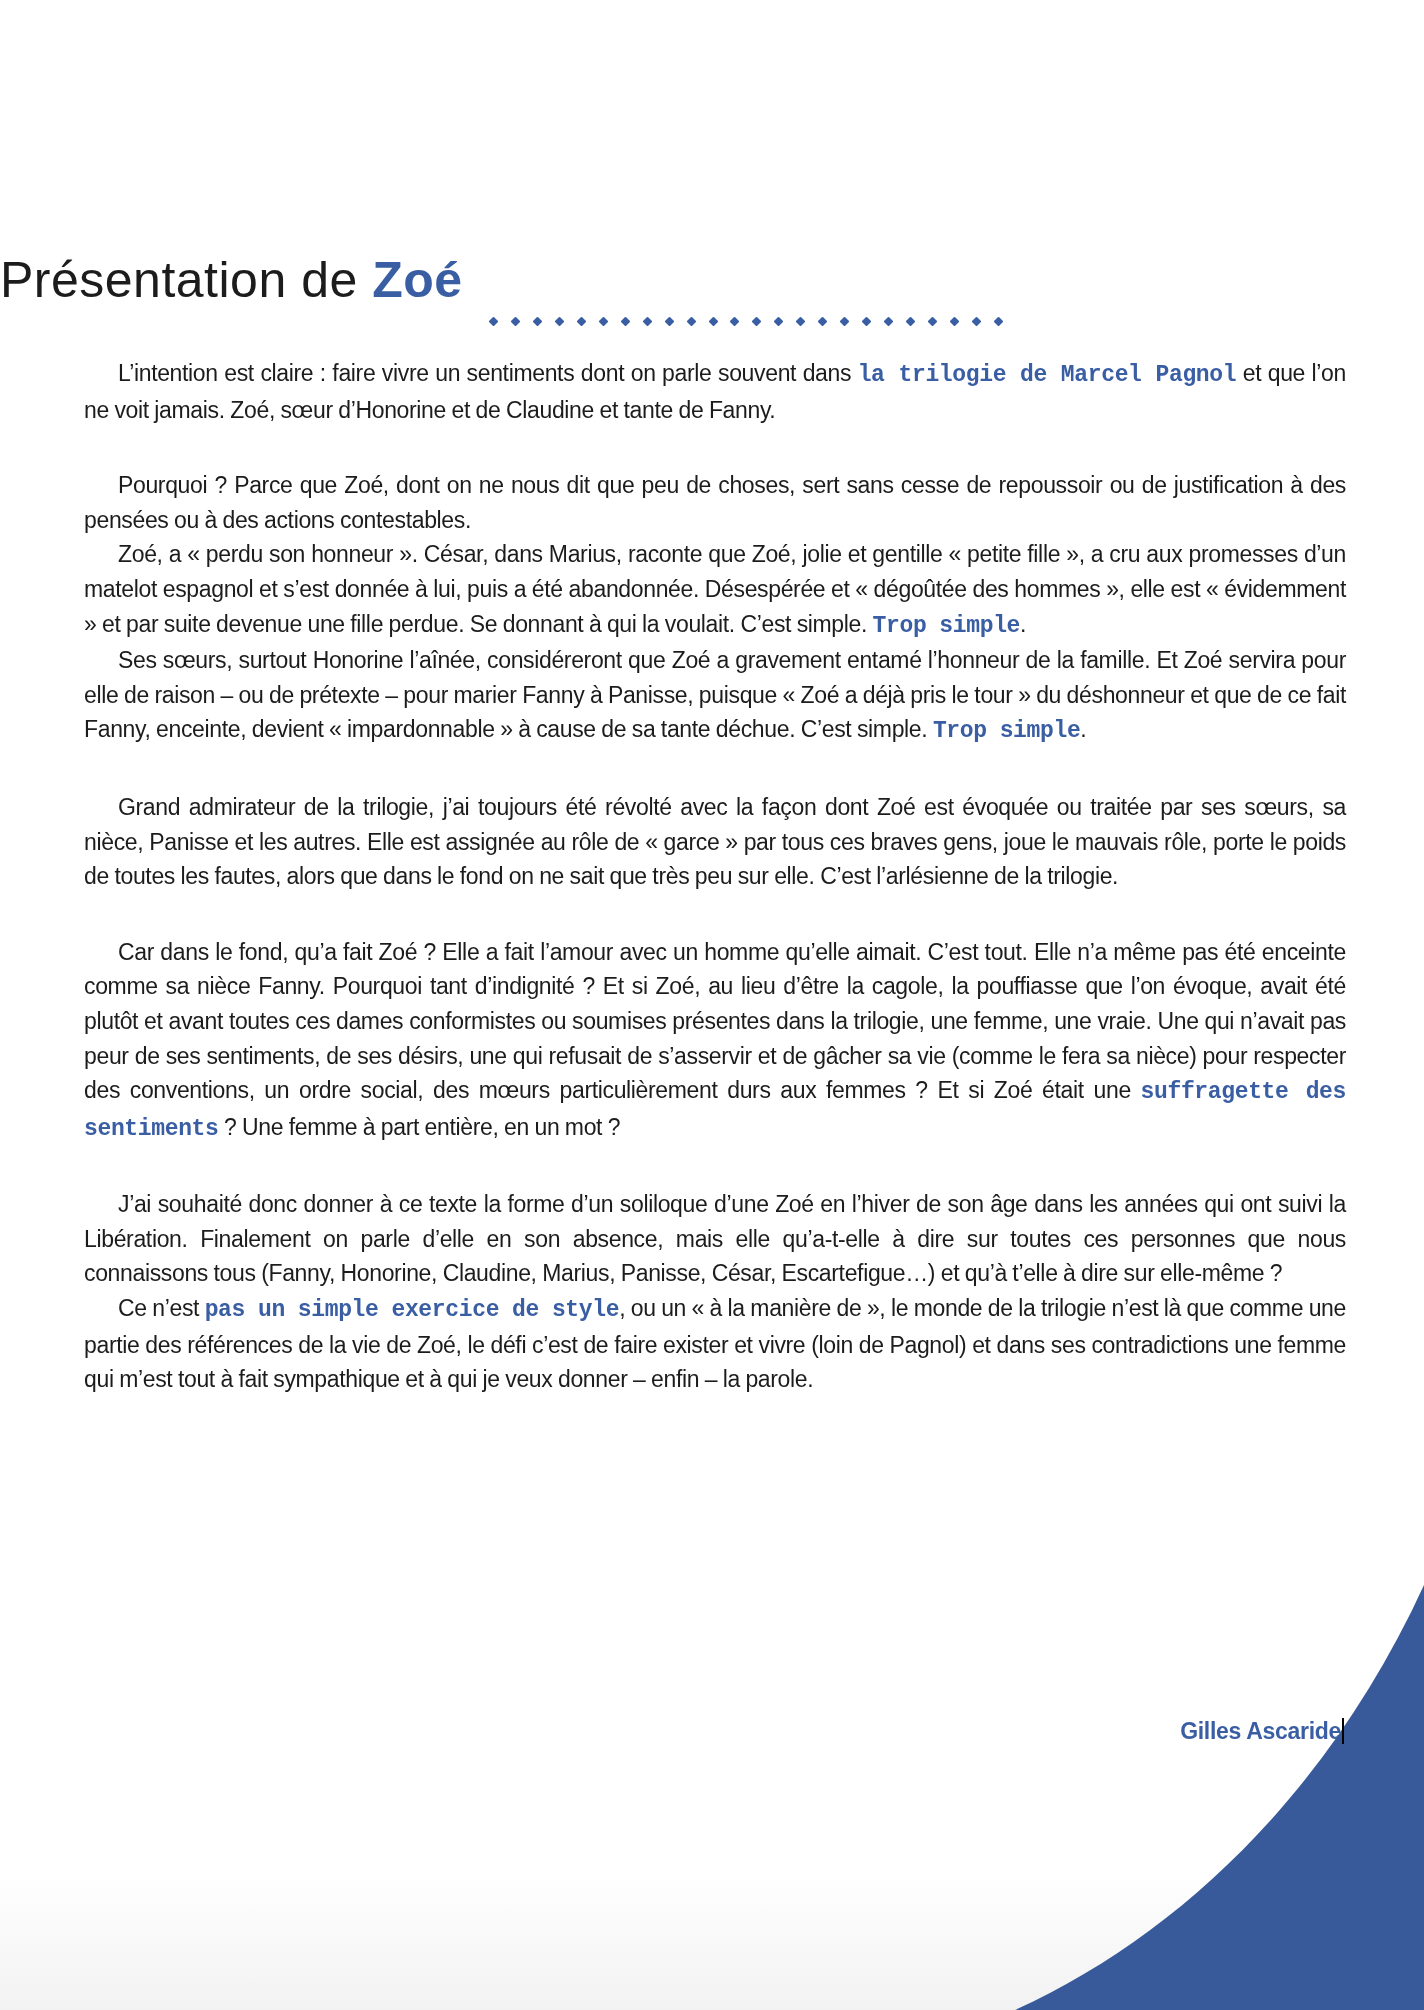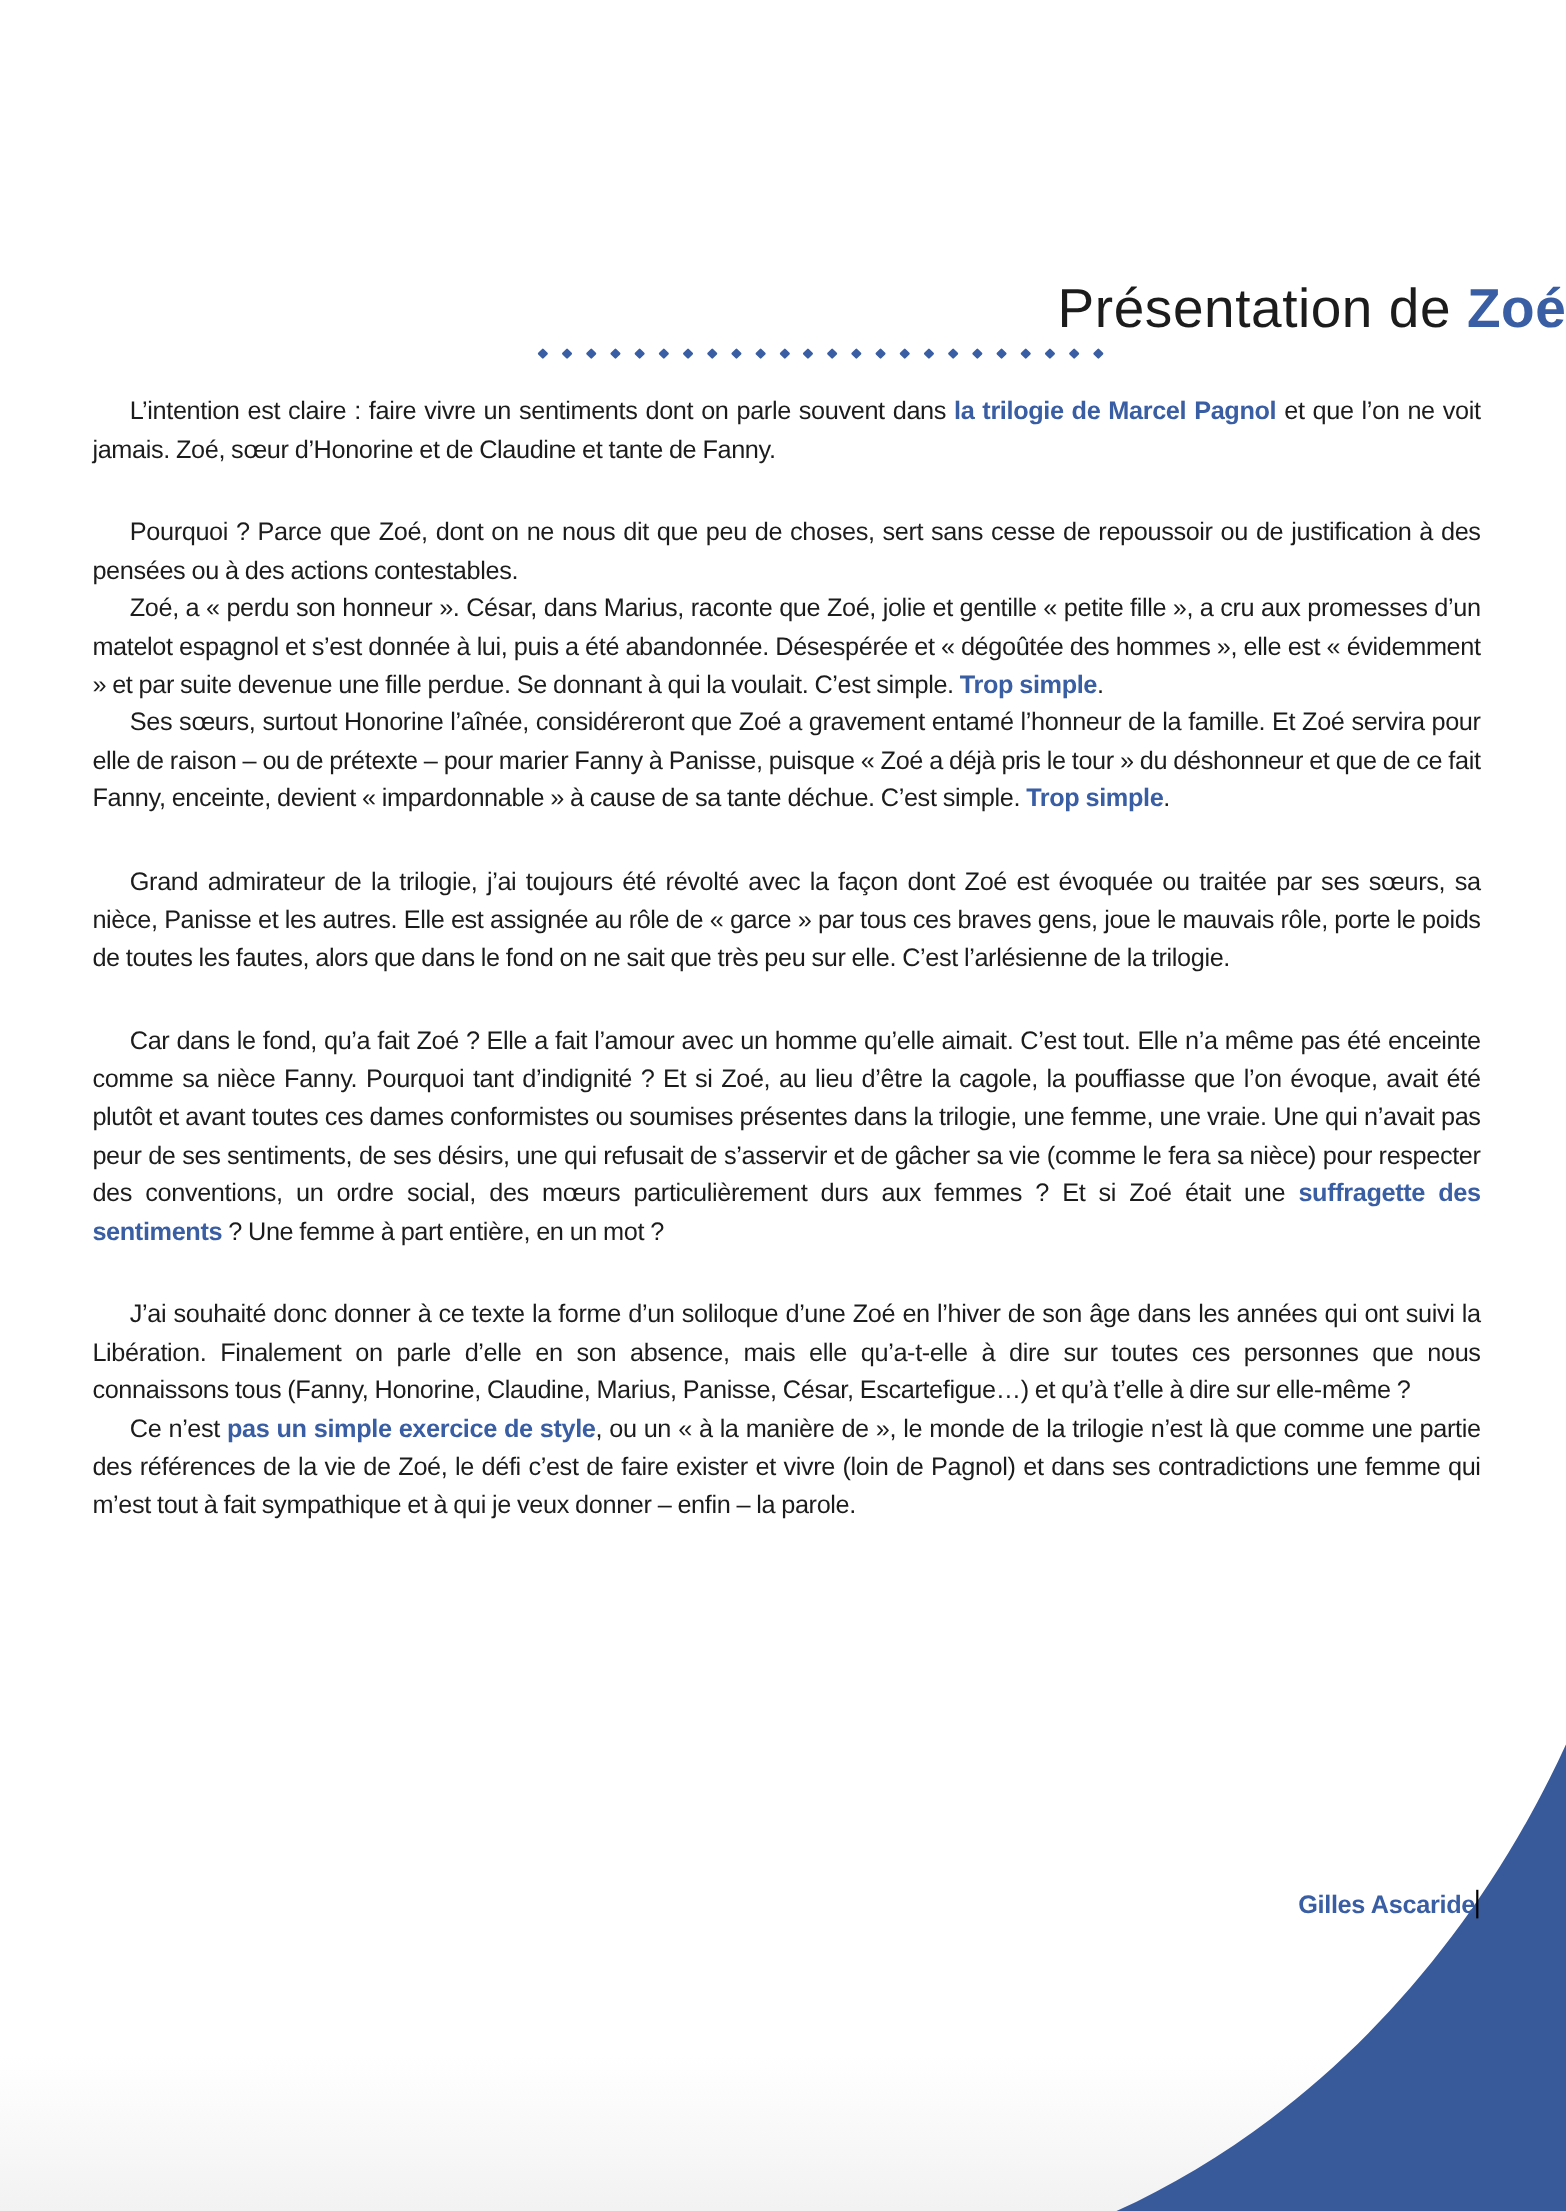--- a/index.html
+++ b/index.html
@@ -27,21 +27,21 @@
       left: 0; top: 0;
       width: 1424px;
       height: 2010px;
       pointer-events: none;
     }
     .title-block {
       position: absolute;
       top: 250px;
       left: 0;
       width: 1424px;
-      text-align: right;
+      text-align: left;
     }
     .title {
       display: inline-block;
       font-size: 50px;
       line-height: 60px;
       font-weight: normal;
       color: #1c1c1c;
       letter-spacing: 0.5px;
       margin: 0;
     }
@@ -81,20 +81,21 @@
     .para {
       margin: 0;
       text-indent: 34px;
     }
     .para.gap {
       margin-top: 41px;
     }
     .hl {
       color: #3a5ea3;
       font-weight: bold;
+      font-family: Liberation Mono, monospace;
     }
     .it { }
     .signature {
       position: absolute;
       top: 1672px;
       right: 80px;
       font-size: 23px;
       line-height: 30px;
       color: #3a5ea3;
       font-weight: bold;

